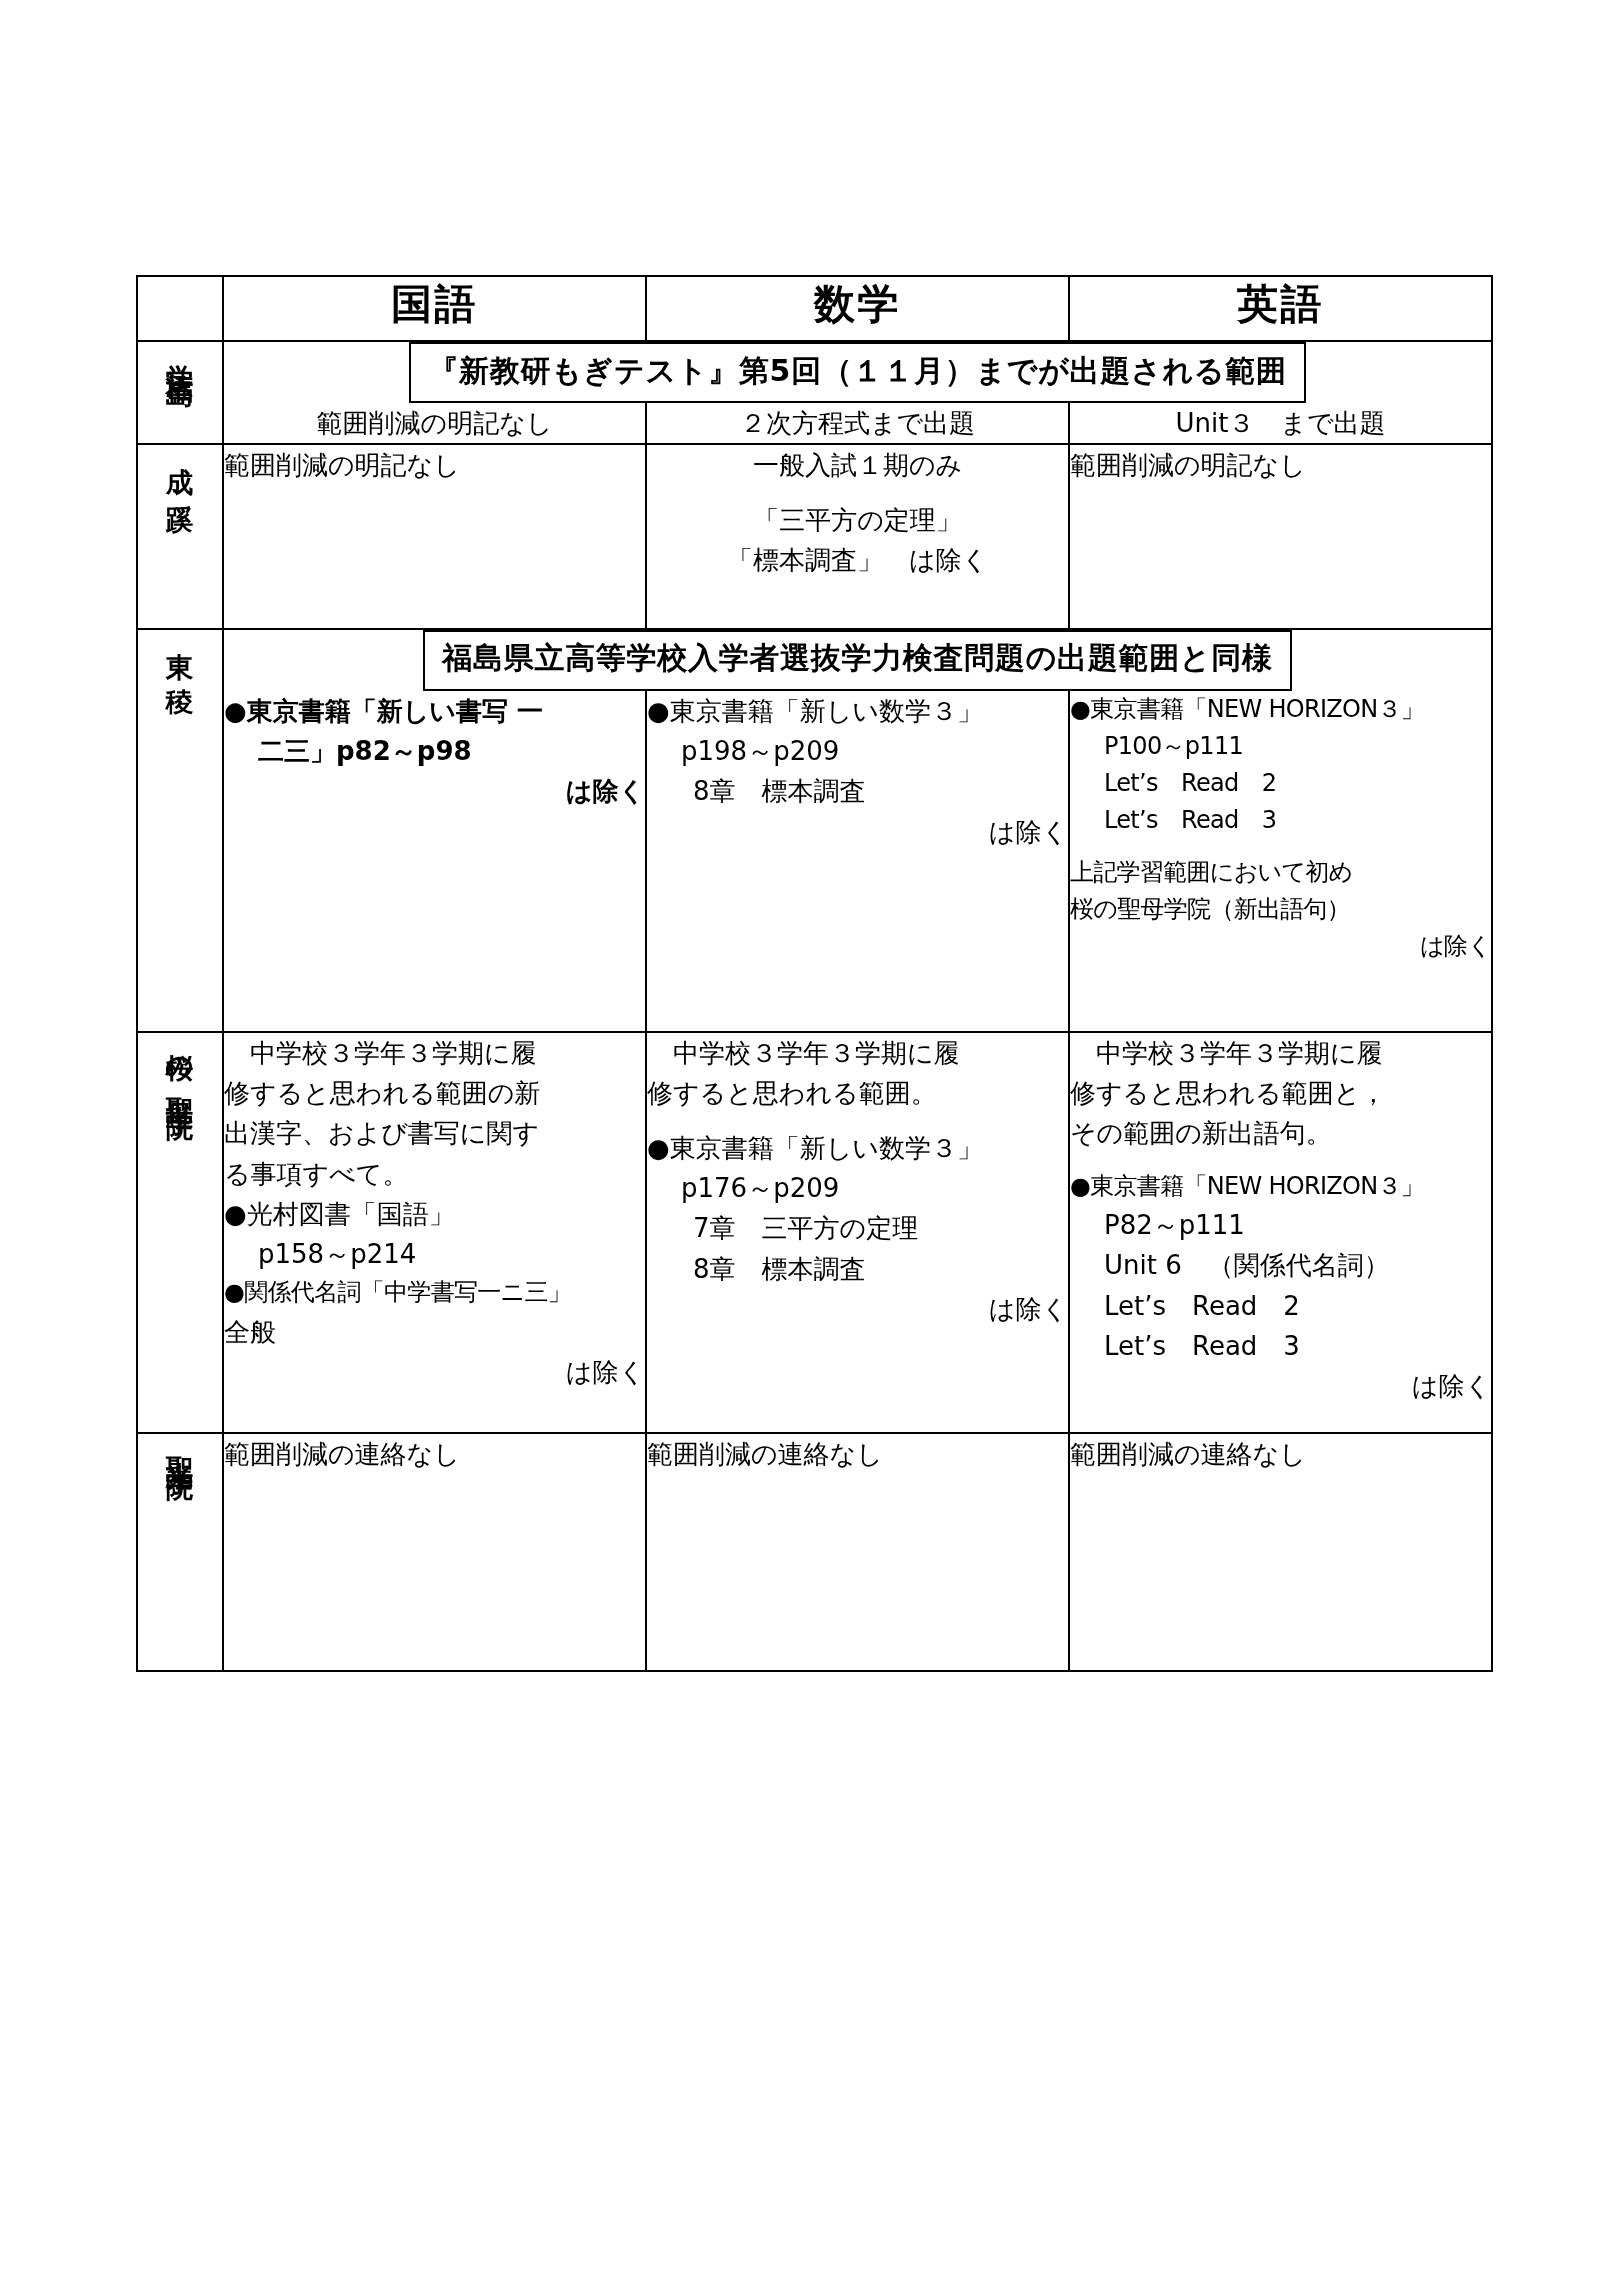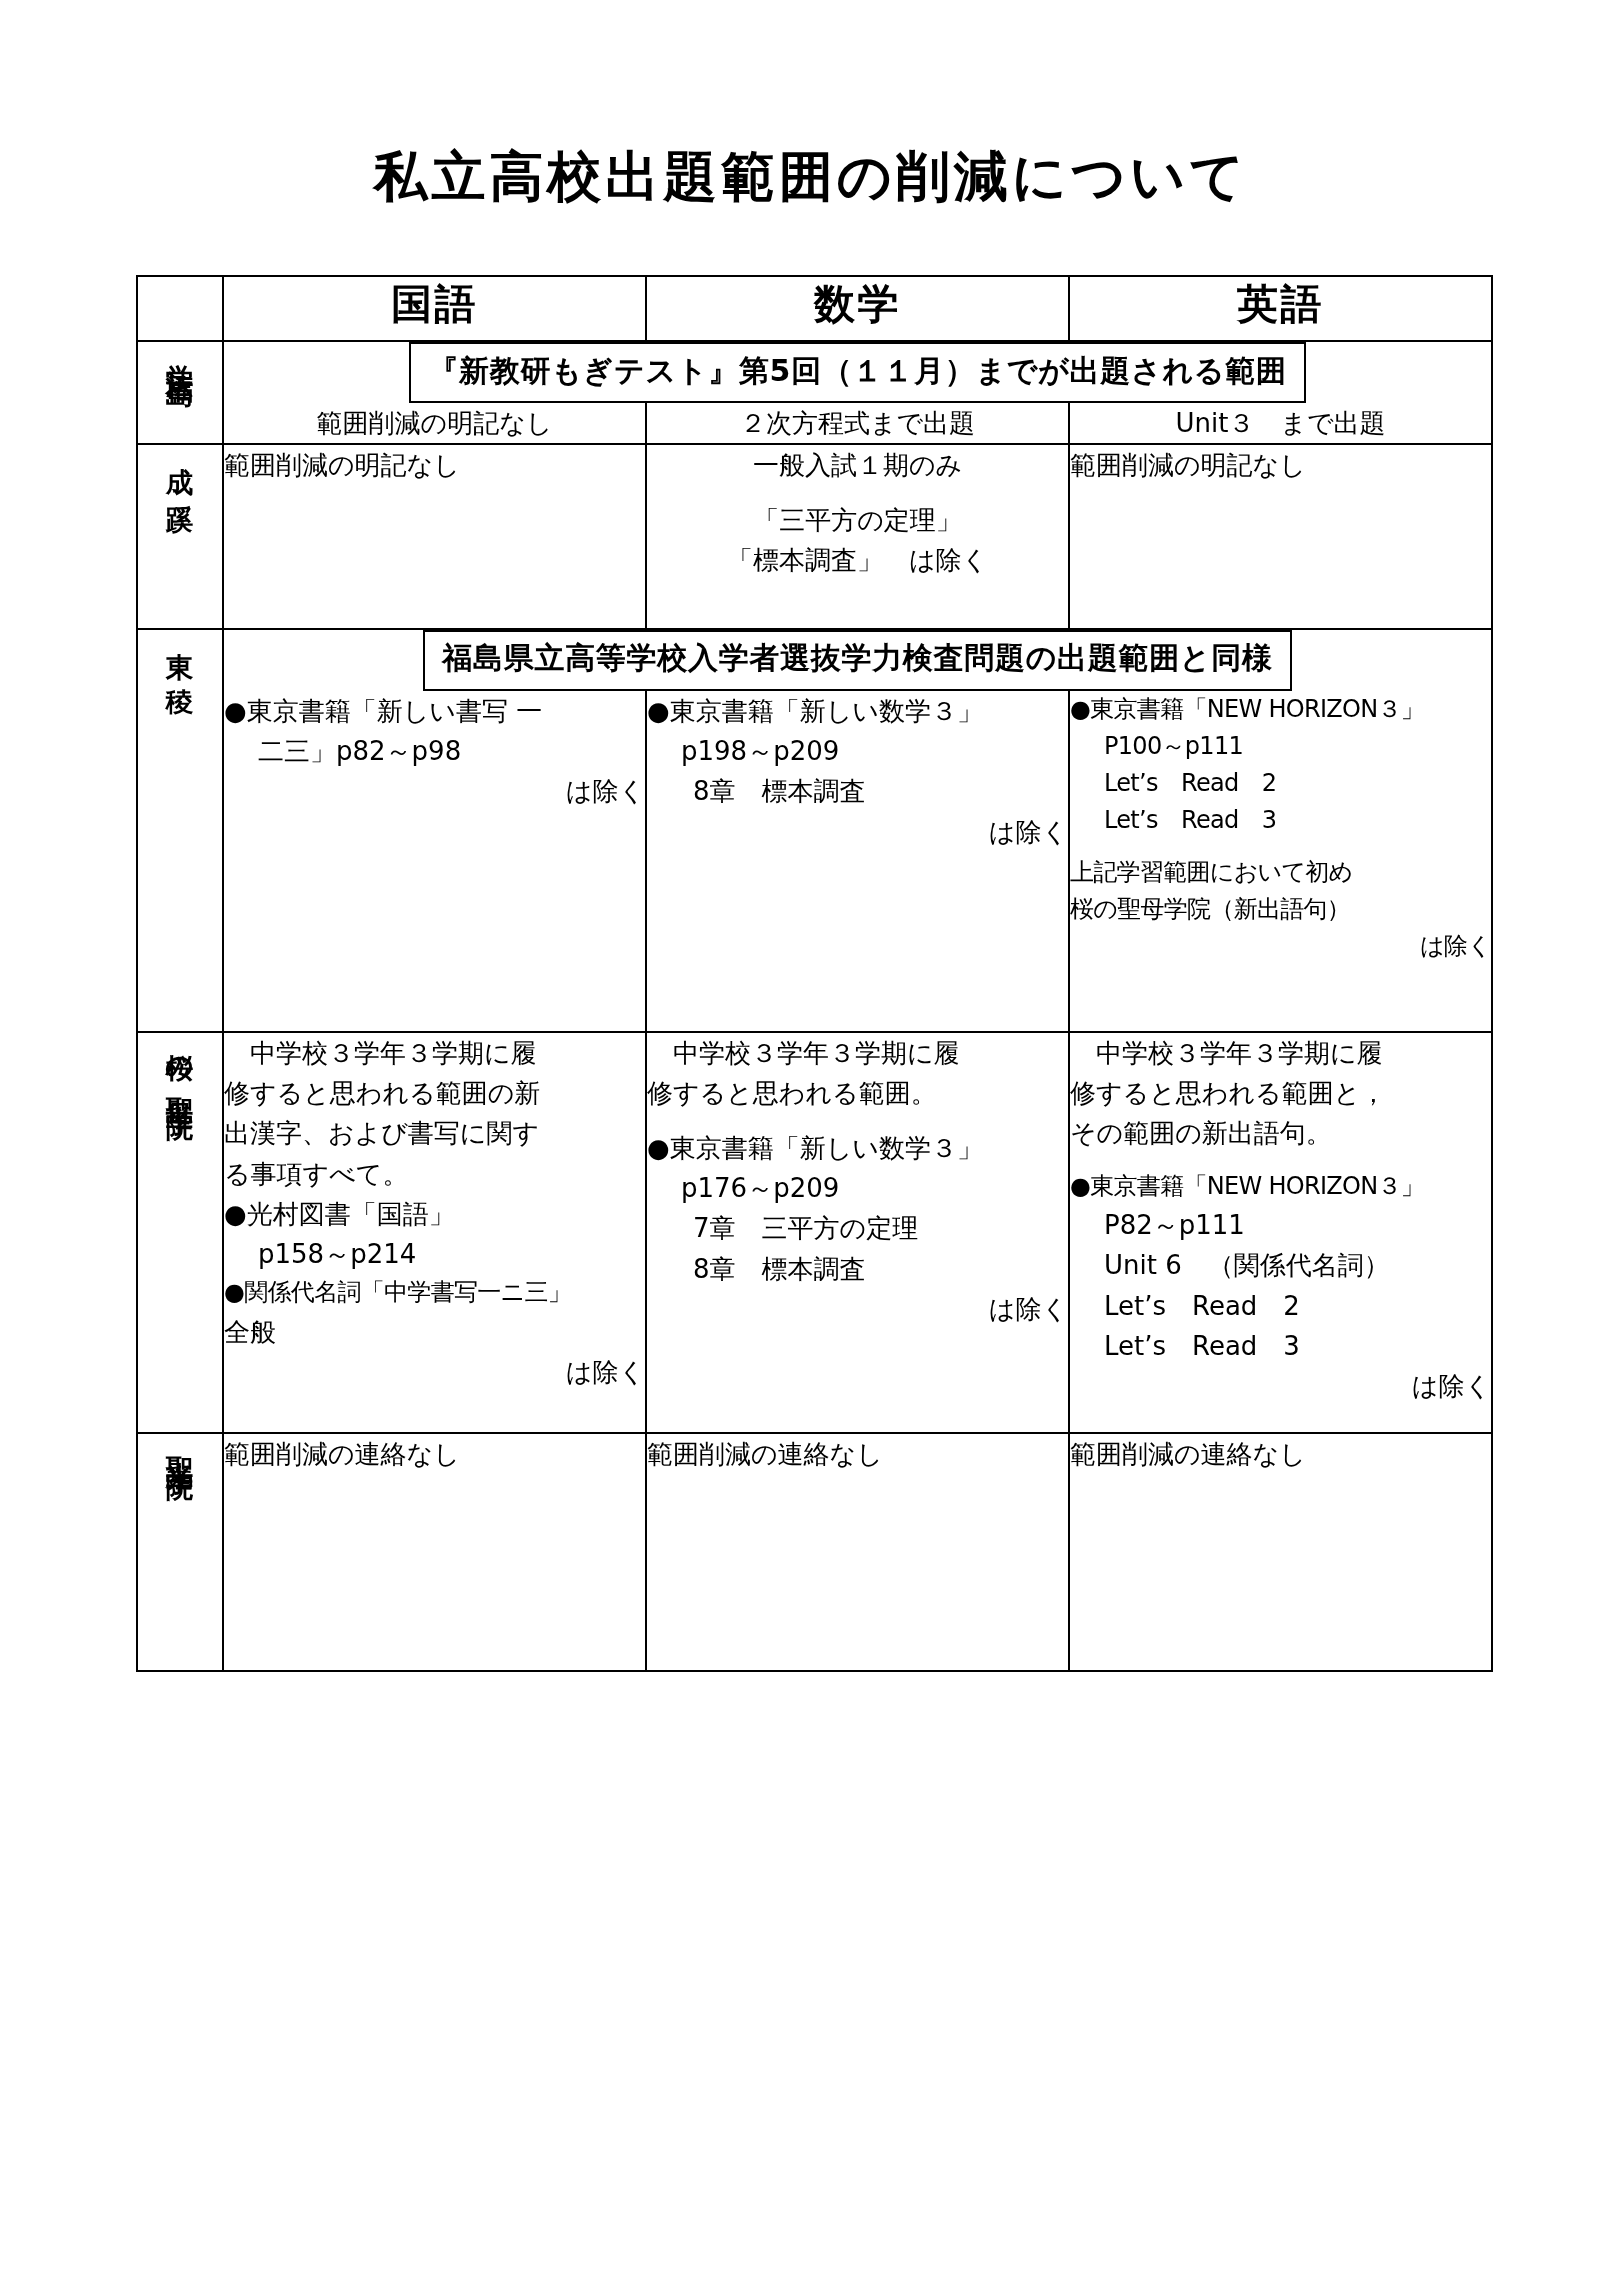--- a/index.html
+++ b/index.html
@@ -122,21 +122,20 @@
   .cell .gap { display: block; height: 14.4px; }
   .cell .first-indent { text-indent: 26px; }
   .small { font-size: 24px; }
   .tight { letter-spacing: -0.7px; }
 </style>
 </head>
 <body>
 
 <div class="page">
 
-  <div class="doc-title">私立高校出題範囲の削減について</div>
 
   <div class="tbl-wrap">
     <table class="sheet">
       <colgroup>
         <col class="c-school">
         <col class="c-sub">
         <col class="c-sub">
         <col class="c-sub">
       </colgroup>
 
@@ -188,21 +187,21 @@
 
       <tr>
         <td class="school" rowspan="2">
           <span class="vlabel">東　稜</span>
         </td>
         <td class="banner-cell banner-holder" colspan="3">
           <span class="banner-box">福島県立高等学校入学者選抜学力検査問題の出題範囲と同様</span>
         </td>
       </tr>
       <tr>
-        <td class="cell noborder-top" style="height:340px;">
+        <td class="cell noborder-top" style="height:340px;font-weight:bold;">
           <span class="ln">●東京書籍「新しい書写 一</span>
           <span class="ln ind1">二三」p82～p98</span>
           <span class="right">は除く</span>
         </td>
         <td class="cell noborder-top">
           <span class="ln">●東京書籍「新しい数学３」</span>
           <span class="ln ind1">p198～p209</span>
           <span class="ln ind2">8章　標本調査</span>
           <span class="right">は除く</span>
         </td>

